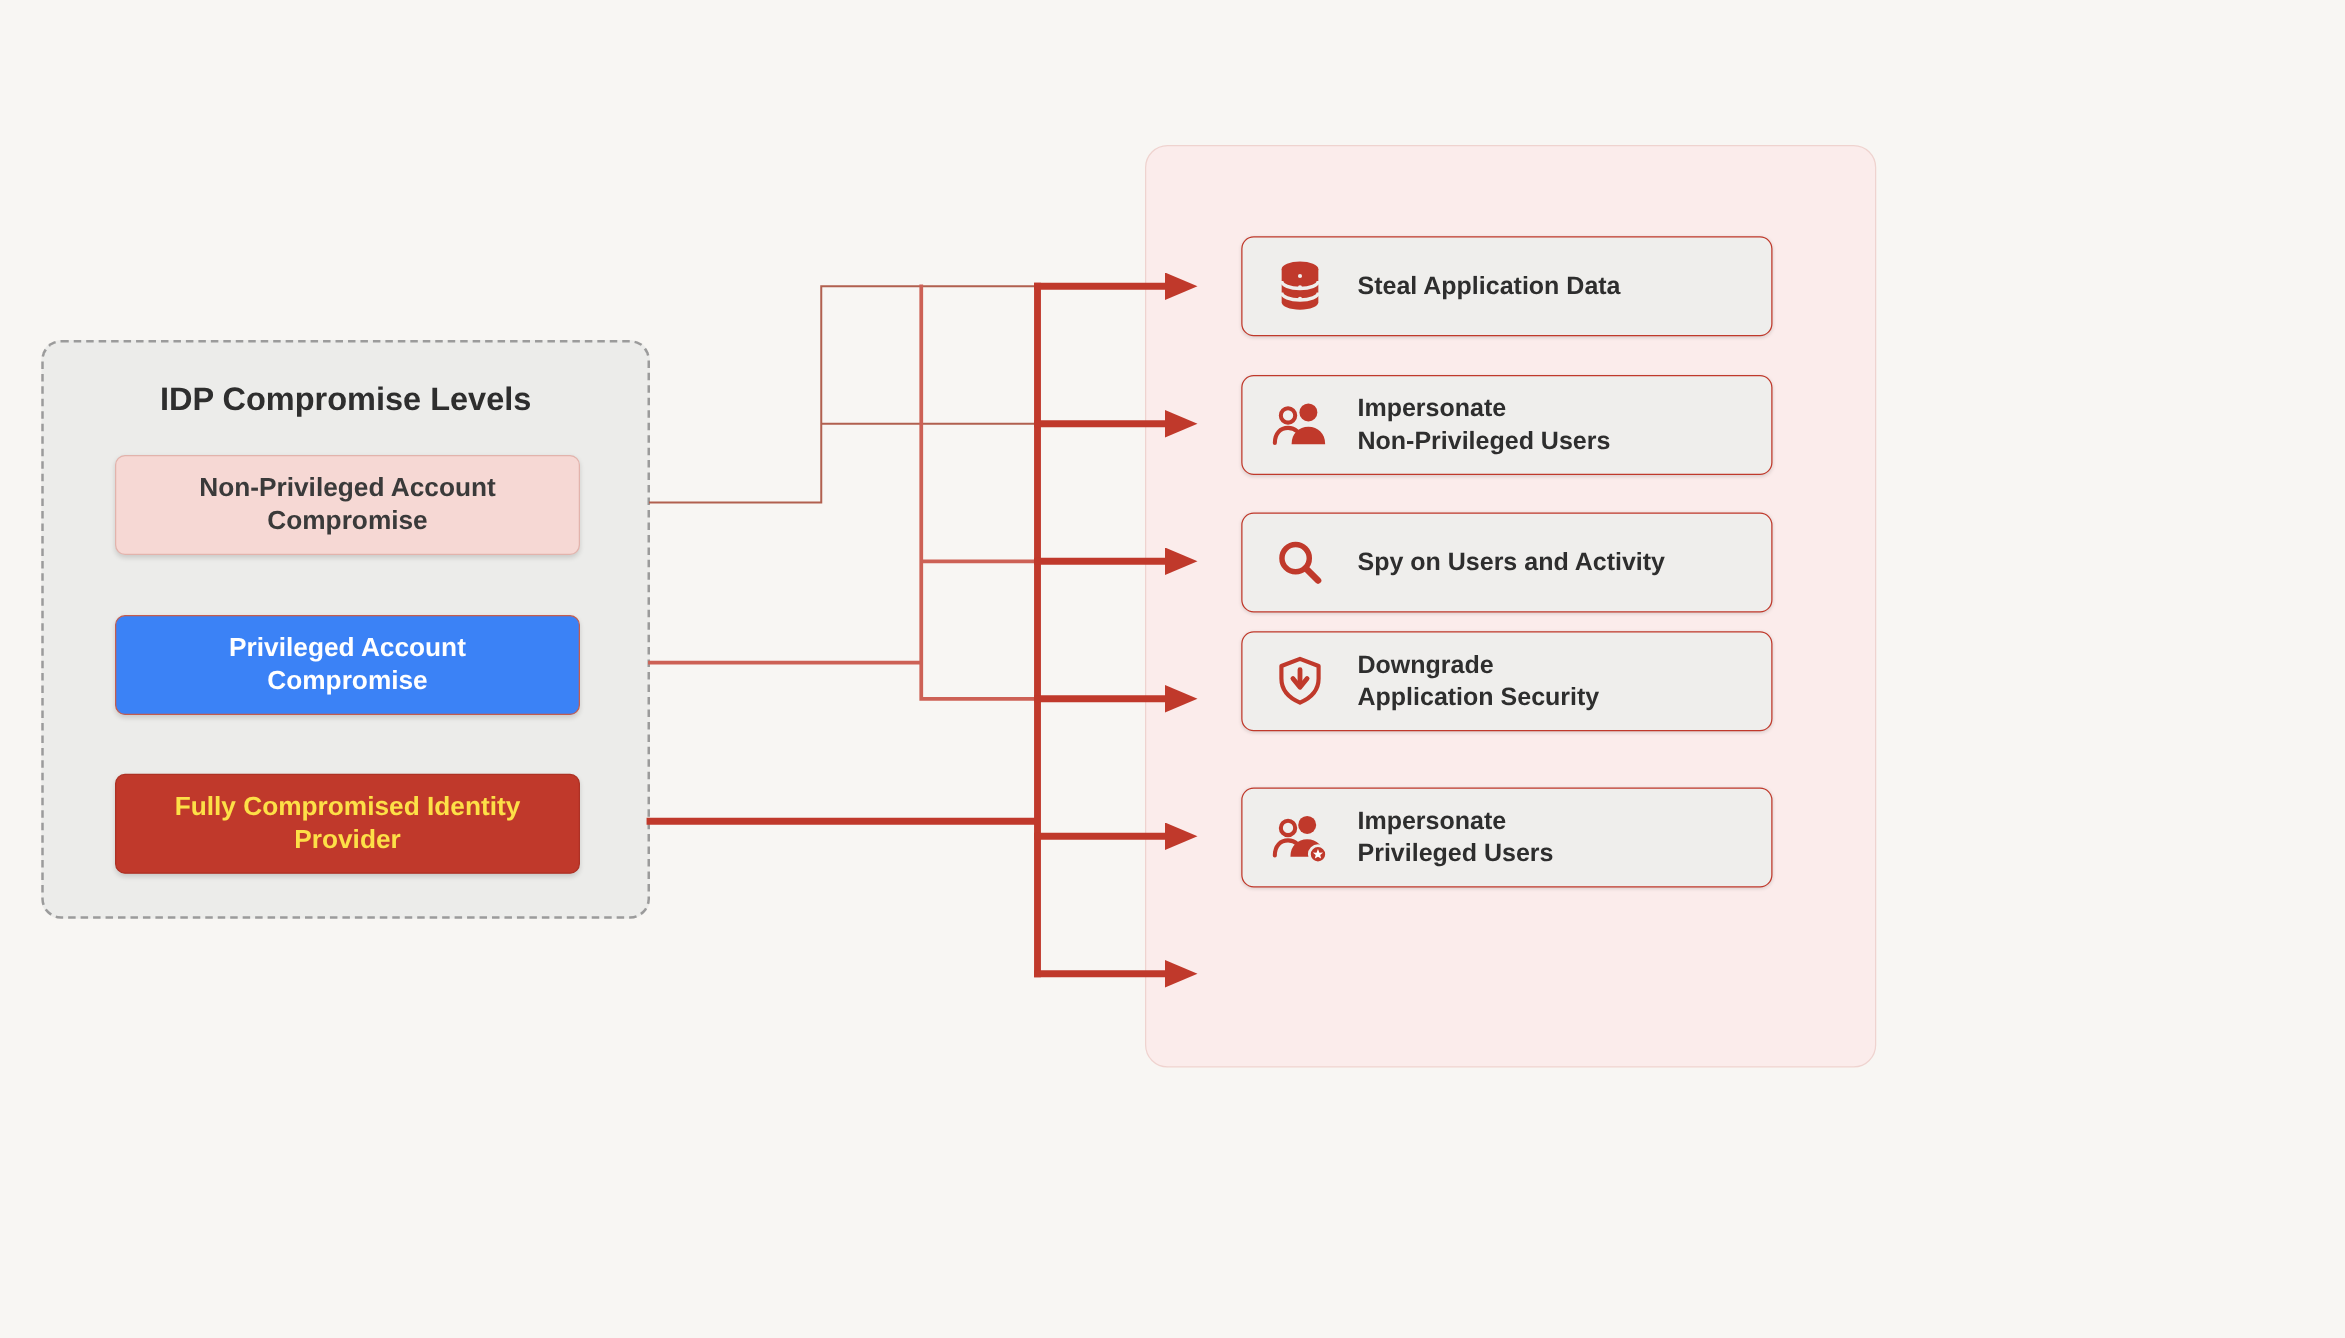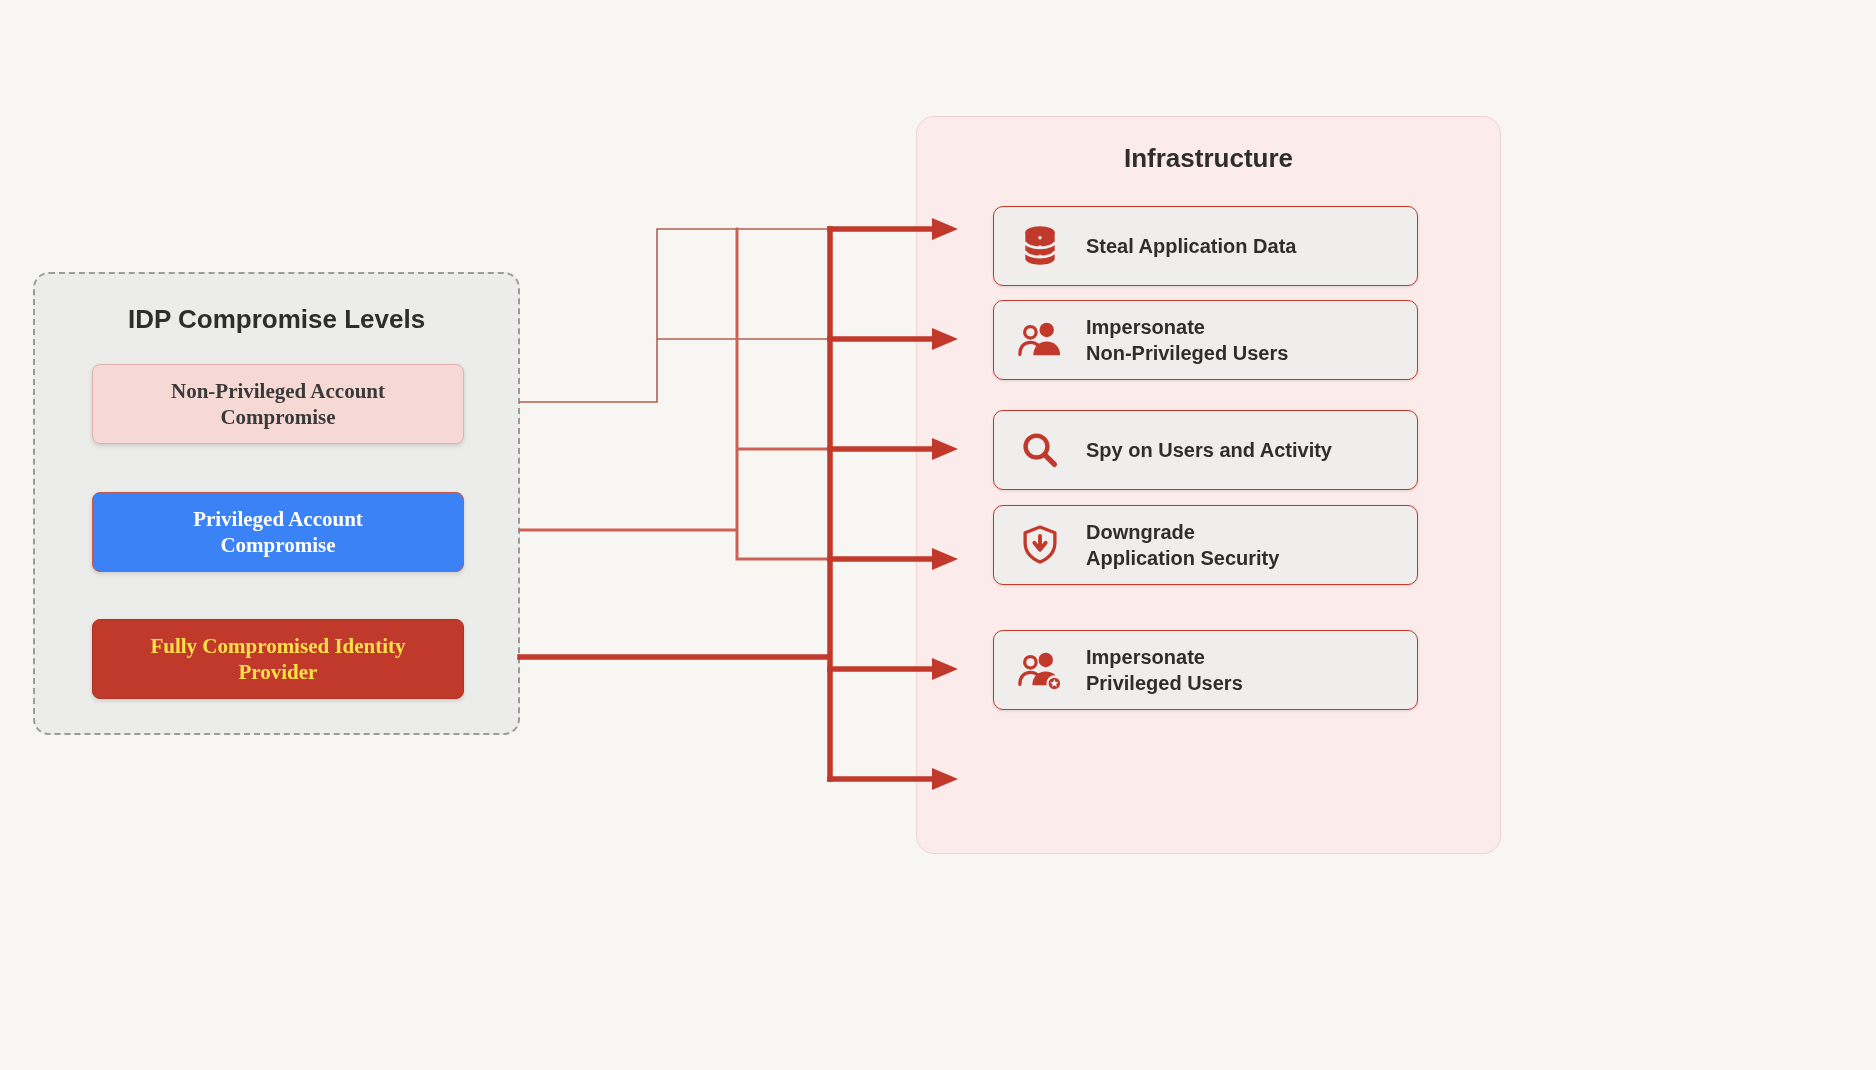--- a/index.html
+++ b/index.html
@@ -58,21 +58,20 @@
     display: flex;
     align-items: center;
     justify-content: center;
     text-align: center;
     font-size: 21px;
     font-weight: bold;
     line-height: 1.25;
     white-space: pre-line;
     padding: 0 24px;
     box-shadow: 0 2px 4px rgba(0,0,0,0.14);
-    font-family: Liberation Serif, serif;
   }
   .level-low   { top: 90px;  background: #f6d8d4; border: 1px solid #e2b3ac; color: #3a3a3a; }
   .level-medium{ top: 218px; background: #3b82f6; border: 1px solid #c45c4e; color: #ffffff; }
   .level-high  { top: 345px; background: #c0392b; border: 1px solid #ad3124; color: #fde047; }
 
   
   .right-panel {
     position: absolute;
     left: 916px;
     top: 116px;
@@ -116,21 +115,21 @@
     align-items: center;
     justify-content: center;
   }
   .threat-label {
     font-size: 20px;
     font-weight: bold;
     color: #2e2e2e;
     line-height: 1.3;
     white-space: pre-line;
   }
-  .t0 { top: 89px; }
+  .t0 { top: 72px; }
   .t1 { top: 183px; }
   .t2 { top: 293px; }
   .t3 { top: 388px; }
   .t4 { top: 513px; }
   .t5 { top: 623px; }
 
   
   .connectors {
     position: absolute;
     left: 0; top: 0;
@@ -183,21 +182,20 @@
       <span>Privileged Account
 Compromise</span>
     </div>
     <div class="level-box level-high">
       <span>Fully Compromised Identity
 Provider</span>
     </div>
   </div>
 
   <div class="right-panel">
-    <div class="right-panel-title">Infrastructure</div>
 
     <div class="threat-item t0">
       <span class="icon">
         <svg viewBox="0 0 48 48" width="44" height="44">
           <ellipse cx="24" cy="9" rx="16" ry="6.5" fill="#c0392b"></ellipse>
           <path d="M8 9 v29 c0 3.6 7.2 6.5 16 6.5 s16 -2.9 16 -6.5 v-29 z" fill="#c0392b"></path>
           <path d="M8 19.5 c0 3.6 7.2 6.5 16 6.5 s16 -2.9 16 -6.5" fill="none" stroke="#efeeec" stroke-width="3"></path>
           <path d="M8 29.5 c0 3.6 7.2 6.5 16 6.5 s16 -2.9 16 -6.5" fill="none" stroke="#efeeec" stroke-width="3"></path>
           <circle cx="24" cy="15" r="1.8" fill="#efeeec"></circle>
           <circle cx="24" cy="25" r="1.8" fill="#efeeec"></circle>

